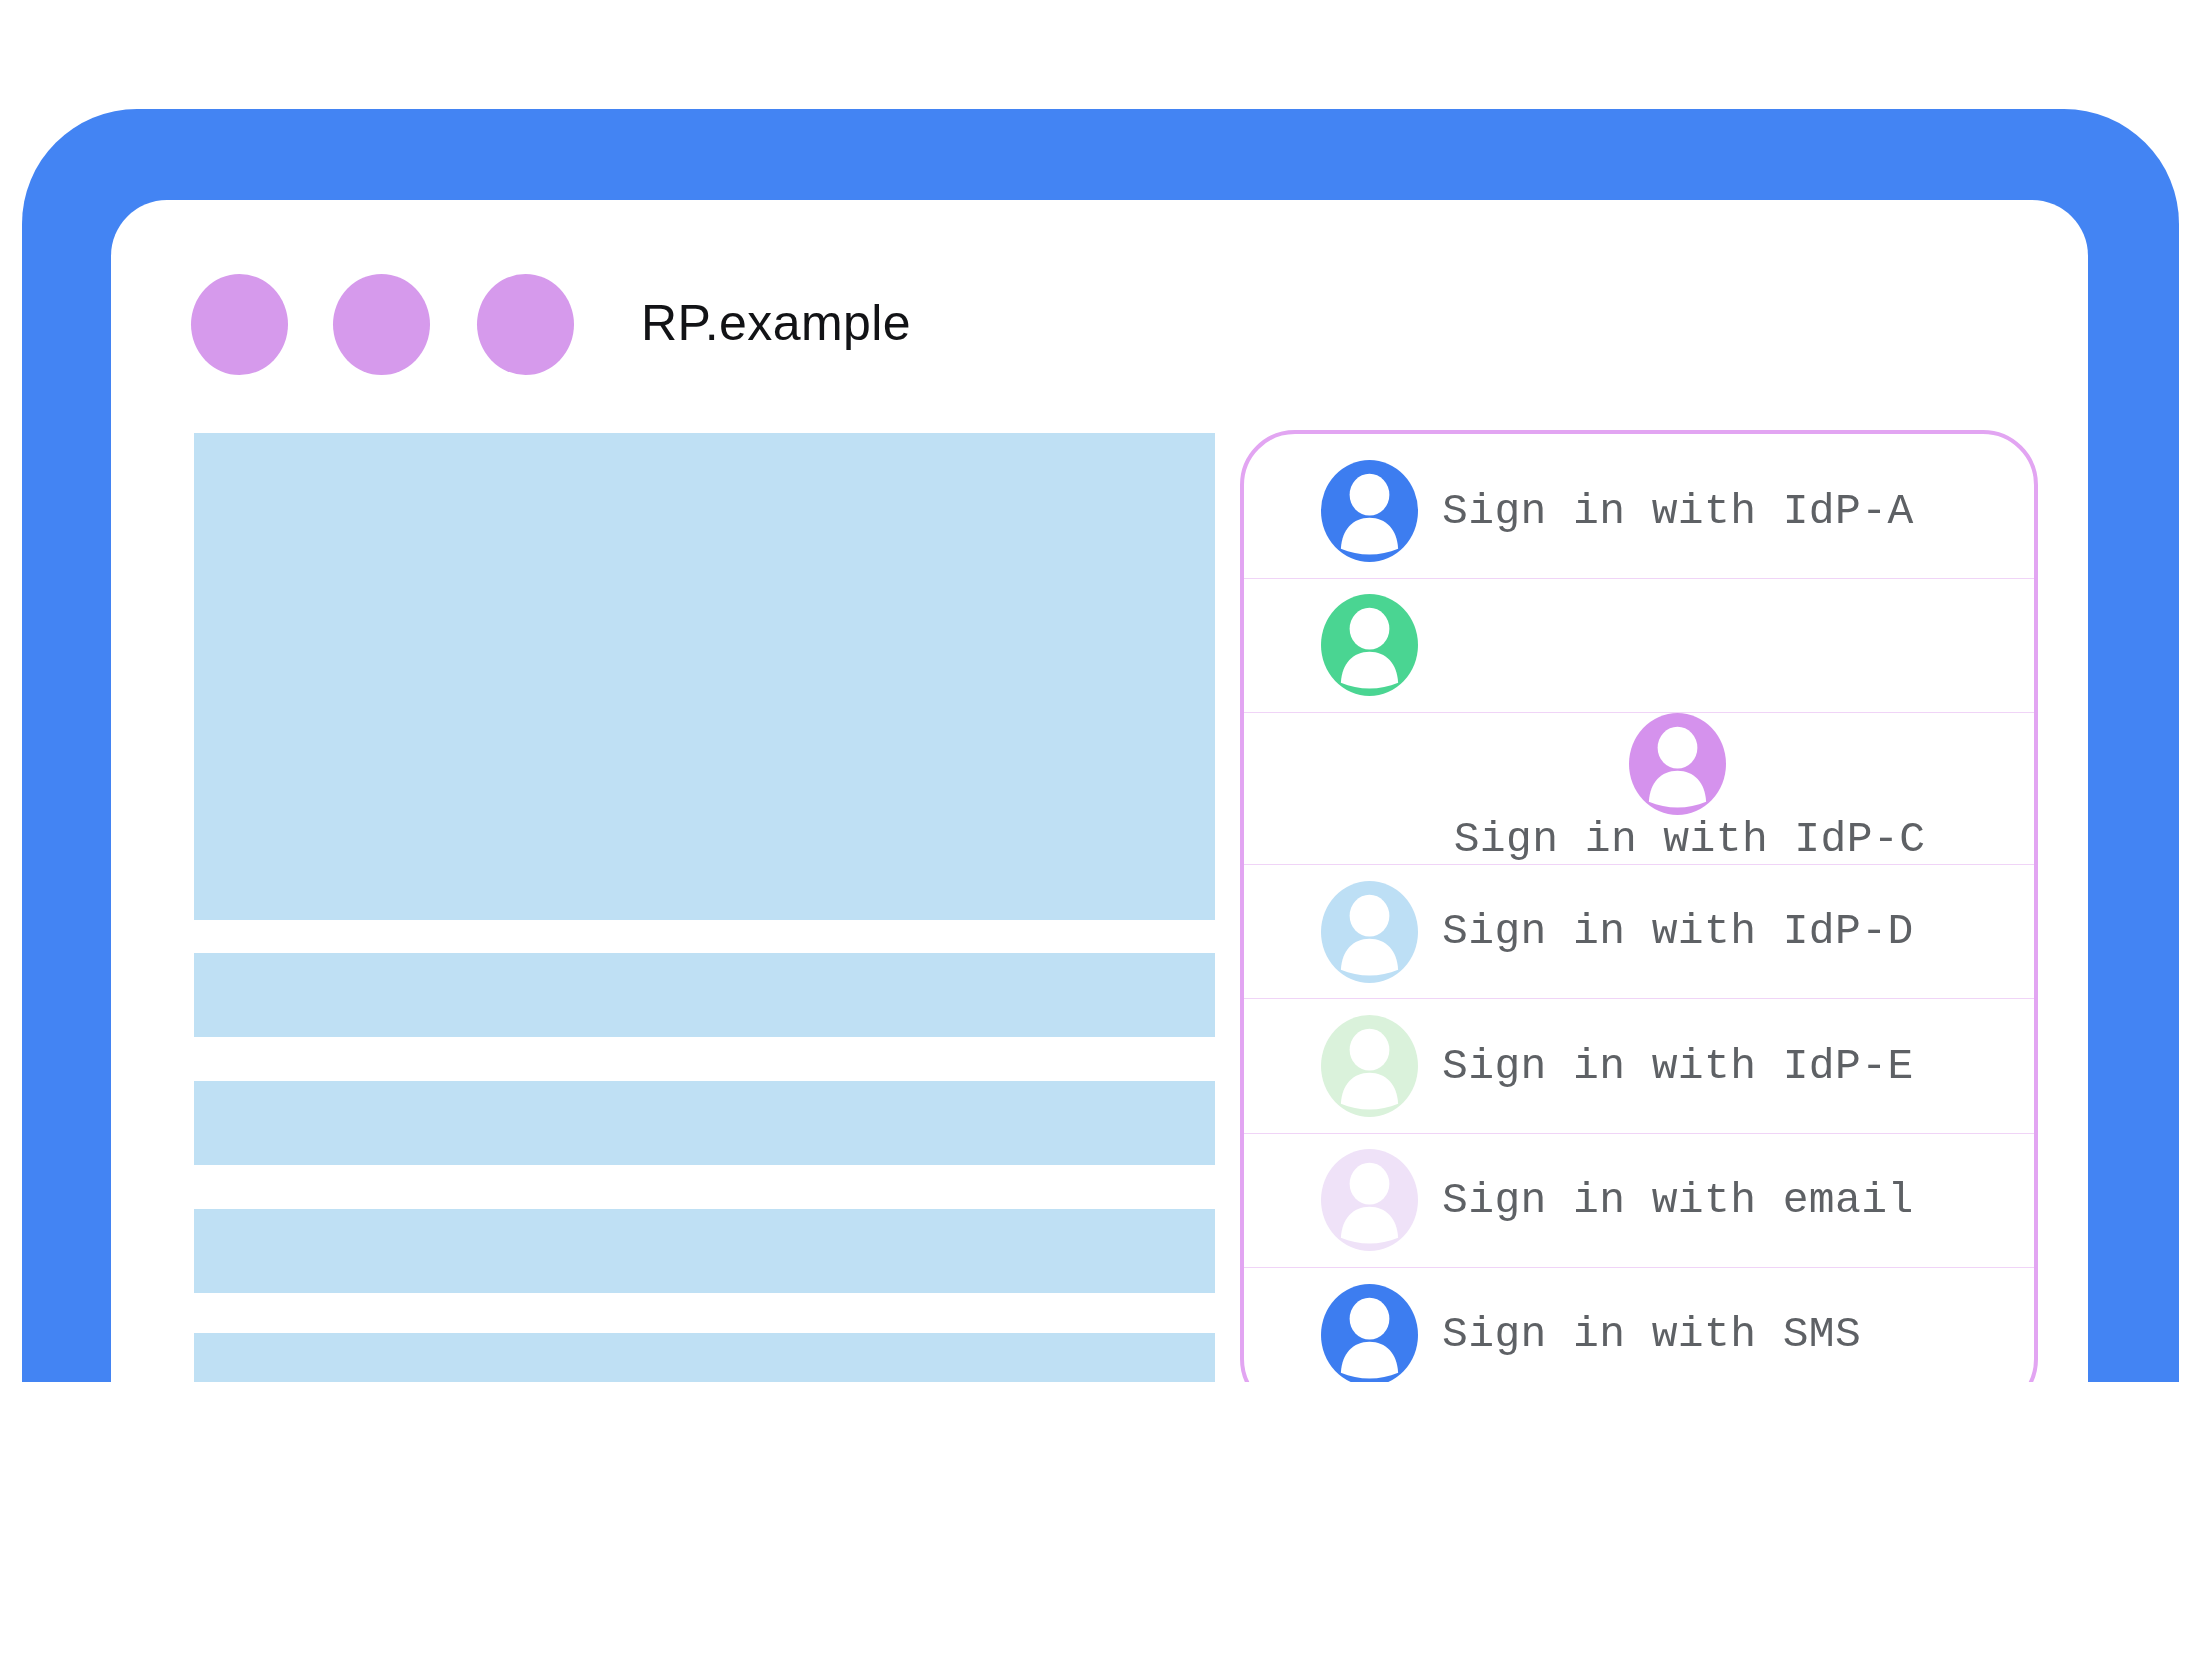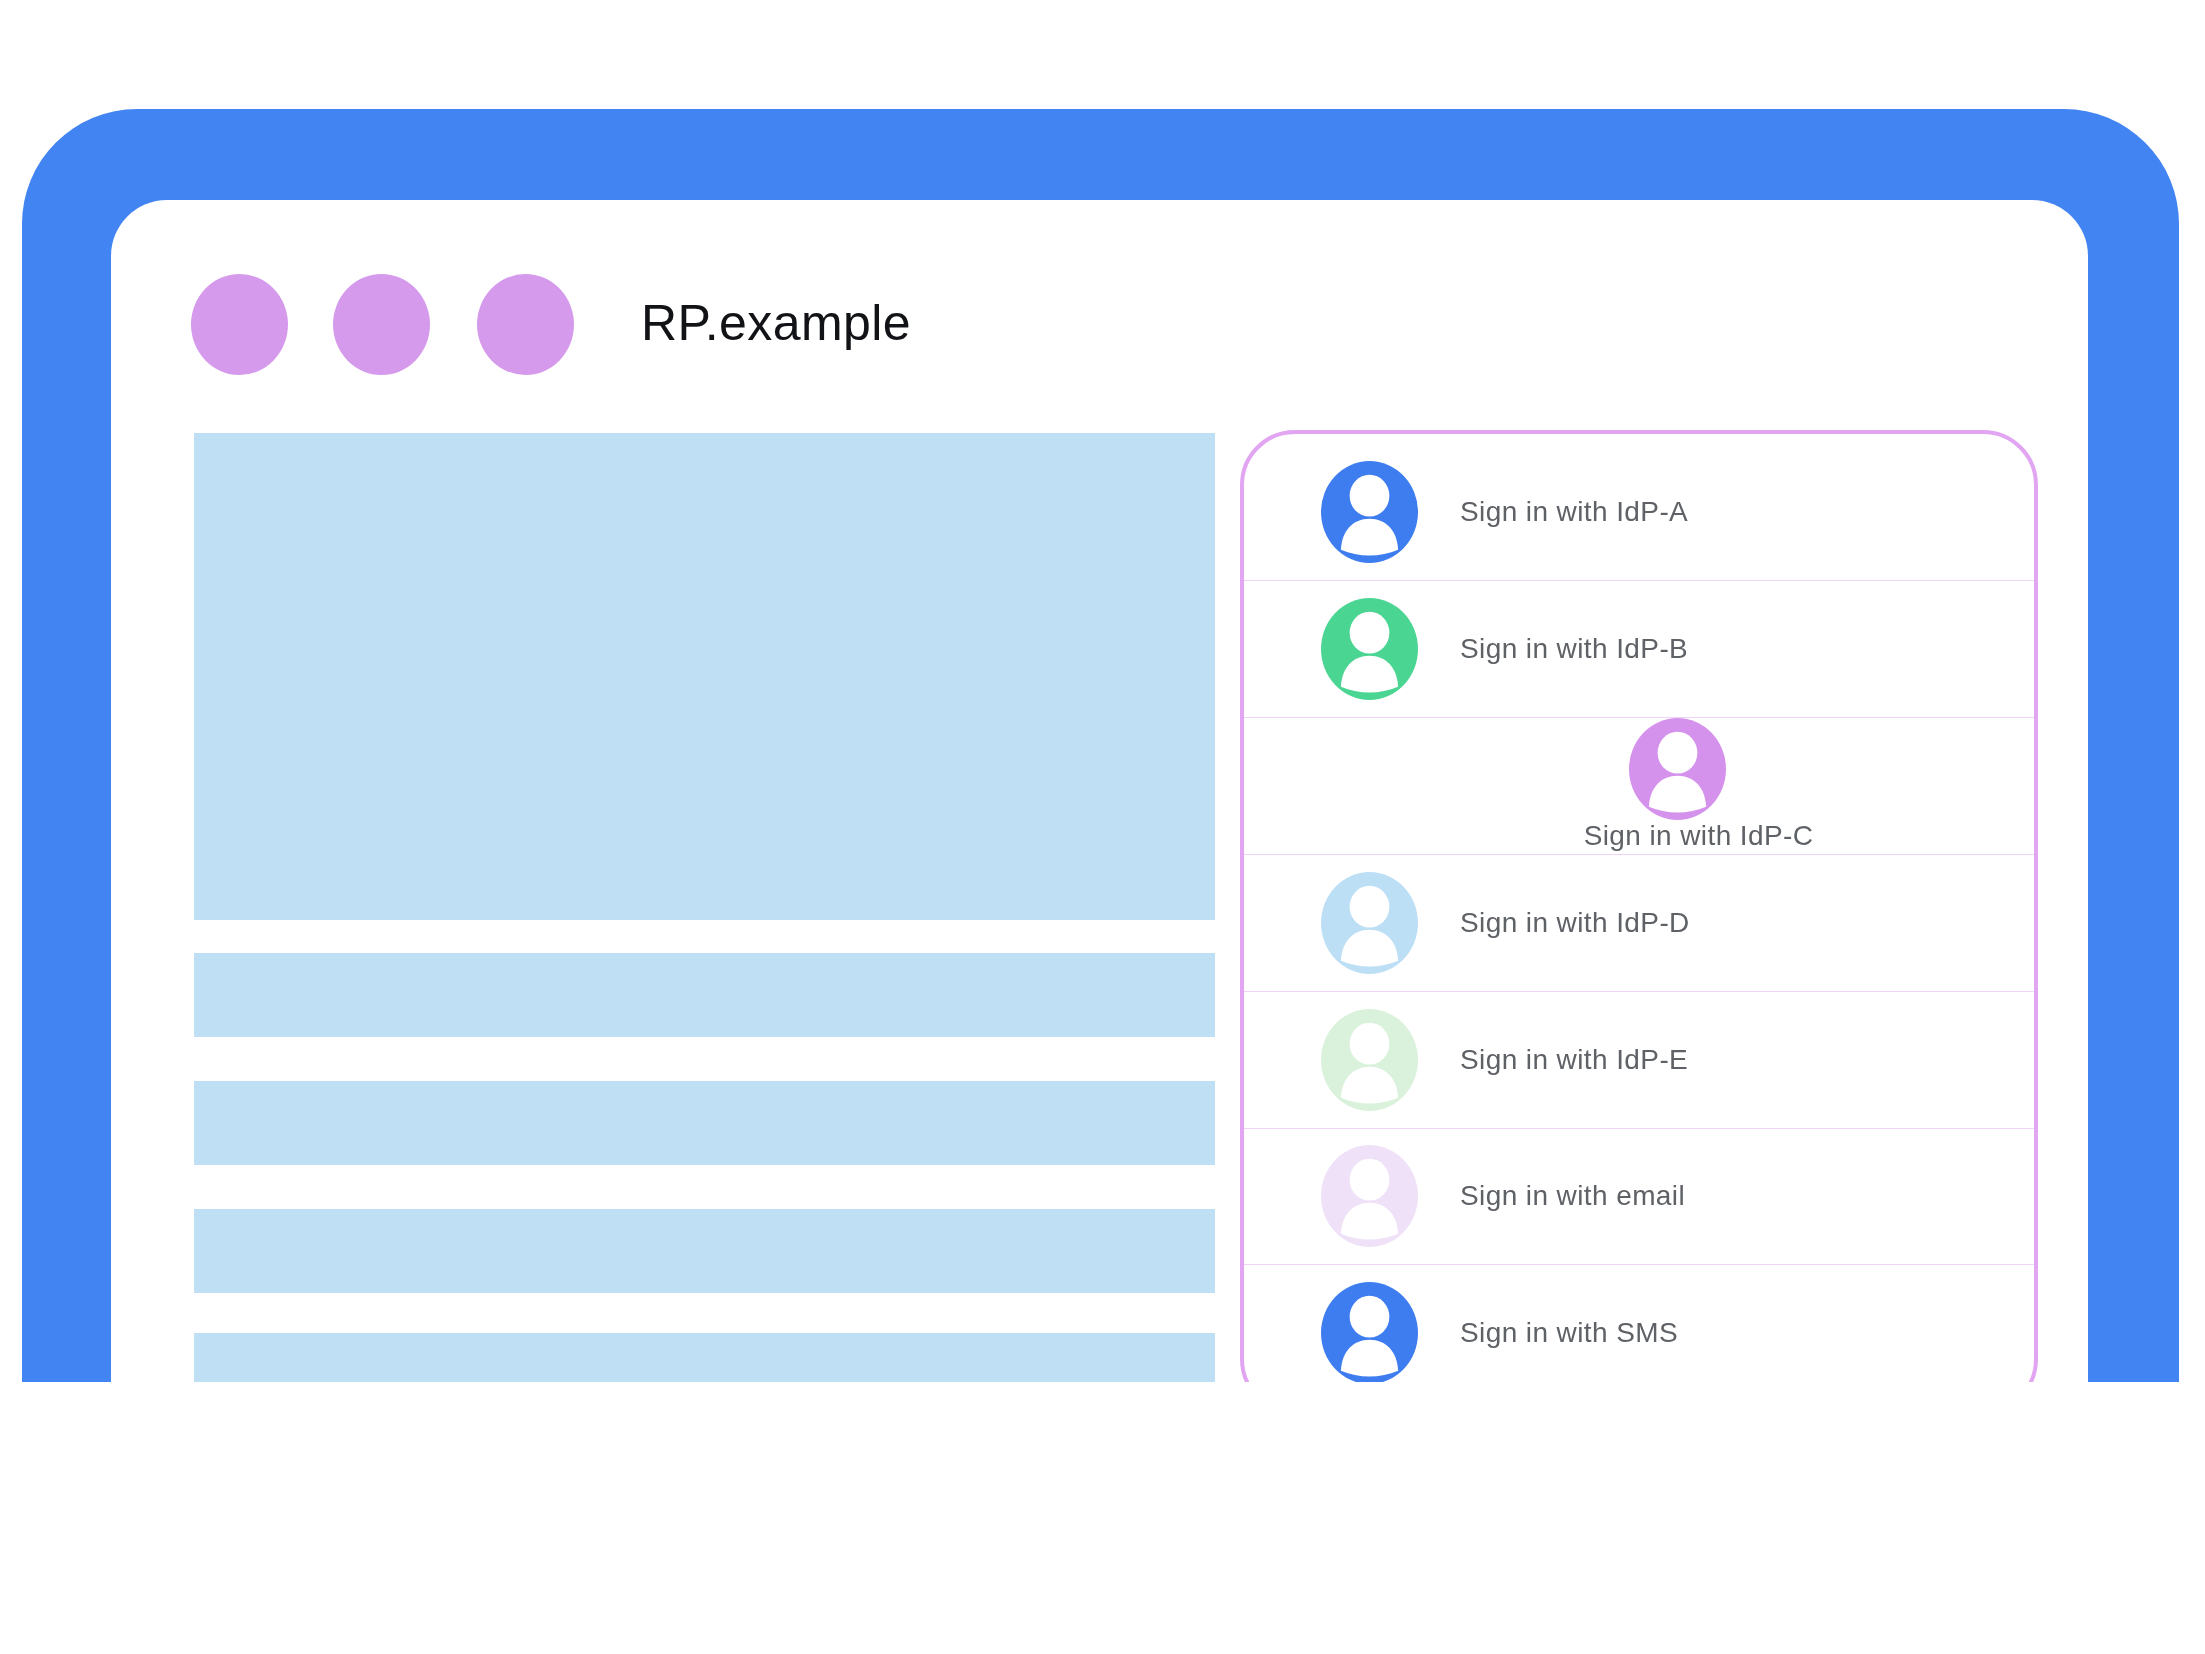--- a/index.html
+++ b/index.html
@@ -35,22 +35,22 @@
   .bar3{top:1209px;height:84px;}
   .bar4{top:1333px;height:84px;}
 
   
   .panel{position:absolute;left:1240px;top:430px;width:798px;height:984px;
          box-sizing:border-box;background:#ffffff;border:4.4px solid #E2A5F2;border-radius:55px;
          display:flex;flex-direction:column;padding:10.6px 0 8.8px 0;overflow:hidden;}
   .row{flex:1 1 0;display:flex;align-items:center;padding-left:77px;border-top:1.8px solid #F0D4F7;}
   .row:first-child{border-top:none;}
   .avatar{width:97px;height:102px;flex:0 0 auto;display:block;}
-  .row-label{margin-left:42px;font-size:28px;font-weight:500;color:#5E6165;letter-spacing:0.4px;
-             white-space:nowrap;}
+  .row-label{margin-left:24px;font-size:43px;font-weight:500;color:#5E6165;letter-spacing:0.4px;
+             white-space:nowrap;font-family:Liberation Mono, monospace;}
 </style>
 </head>
 <body>
 
 <div class="page">
 
   <div class="frame"></div>
   <div class="screen"></div>
 
   <div class="win-dot dot1"></div>
@@ -74,21 +74,20 @@
       </svg>
       <span class="row-label">Sign in with IdP-A</span>
     </div>
 
     <div class="row" style="border-top-color: rgb(240, 212, 247);">
       <svg class="avatar" viewBox="0 0 100 100" preserveAspectRatio="none" style="color: rgb(74, 213, 146);">
         <circle cx="50" cy="50" r="50" fill="currentColor"></circle>
         <circle cx="50" cy="34" r="20.5" fill="#ffffff"></circle>
         <path d="M50 56.5 C33 56.5 21.5 68 20.5 87 C39 94.5 61 94.5 79.5 87 C78.5 68 67 56.5 50 56.5 Z" fill="#ffffff"></path>
       </svg>
-      <span class="row-label">Sign in with IdP-B</span>
     </div>
 
     <div class="row" style="border-top-color: rgb(240, 212, 247); flex-direction: column;">
       <svg class="avatar" viewBox="0 0 100 100" preserveAspectRatio="none" style="color: rgb(213, 146, 237);">
         <circle cx="50" cy="50" r="50" fill="currentColor"></circle>
         <circle cx="50" cy="34" r="20.5" fill="#ffffff"></circle>
         <path d="M50 56.5 C33 56.5 21.5 68 20.5 87 C39 94.5 61 94.5 79.5 87 C78.5 68 67 56.5 50 56.5 Z" fill="#ffffff"></path>
       </svg>
       <span class="row-label">Sign in with IdP-C</span>
     </div>

